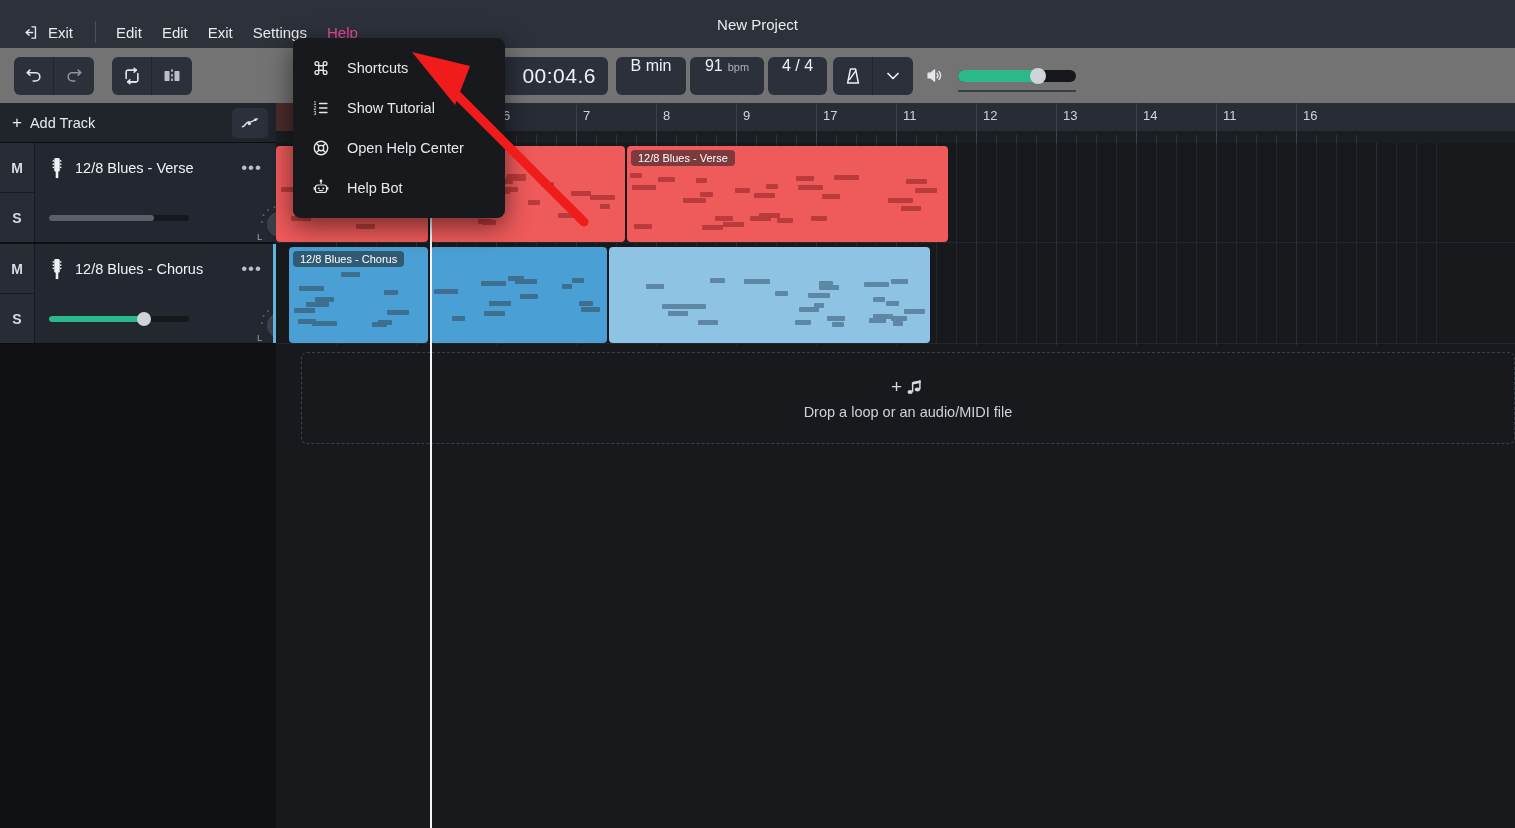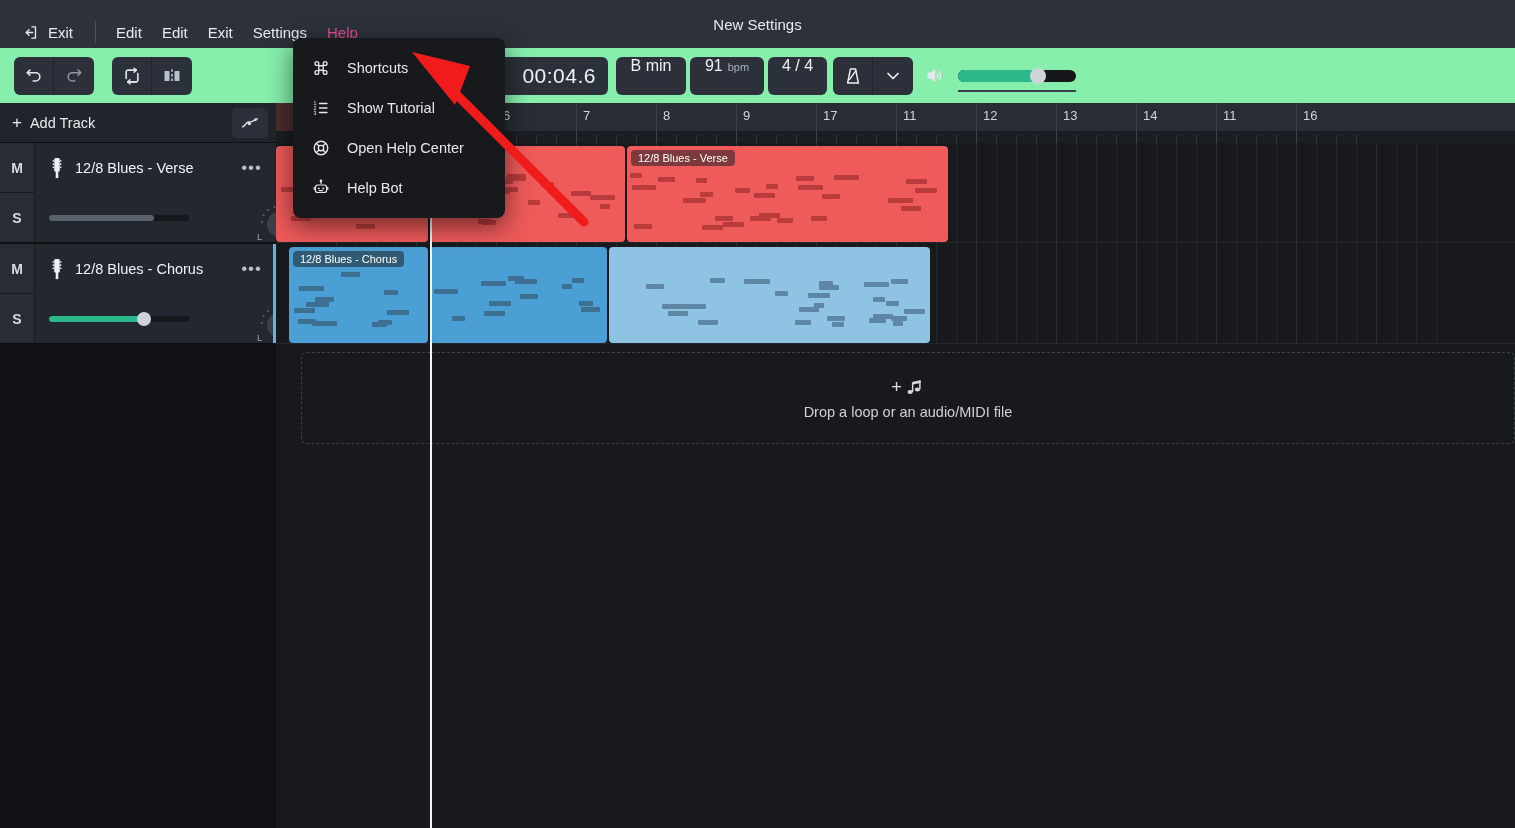--- a/index.html
+++ b/index.html
@@ -45,21 +45,21 @@
   .dd-item {
     display:flex; align-items:center; height:40px; padding:0 18px; gap:16px;
     font-size:14.5px; color:#e6e8eb;
   }
   .dd-item .dd-ico { width:20px; height:20px; display:flex; align-items:center; justify-content:center; flex:0 0 20px; }
   .dd-item .dd-ico svg { display:block; }
 
   
   .toolbar {
     position:absolute; left:0; top:48px; width:1515px; height:55px;
-    background:#86efac; display:flex; align-items:center;
+    background:#737373; display:flex; align-items:center;
   }
   .tb-group {
     display:flex; background:#2b303a; border-radius:6px; overflow:hidden;
     height:38px; align-items:stretch;
   }
   .tb-btn {
     width:40px; display:flex; align-items:center; justify-content:center;
     border-right:1px solid #20242b;
   }
   .tb-btn:last-child { border-right:none; }
@@ -208,21 +208,21 @@
       </span>
       <span>Exit</span>
     </div>
     <div class="menu-divider"></div>
     <div class="menu-item">Edit</div>
     <div class="menu-item">Edit</div>
     <div class="menu-item">Exit</div>
     <div class="menu-item">Settings</div>
     <div class="menu-item open">Help</div>
   </div>
-  <div class="project-title">New Settings</div>
+  <div class="project-title">New Project</div>
 
   <div class="toolbar">
     <div class="tb-group" style="margin-left:14px;">
       <div class="tb-btn">
         <svg width="20" height="20" viewBox="0 0 24 24" fill="none" stroke="#e1e5ea" stroke-width="1.9" stroke-linecap="round" stroke-linejoin="round">
           <path d="M4 8h10a5 5 0 0 1 0 10h-3"></path>
             <path d="M7 5L4 8l3 3"></path>
         </svg>
       </div>
       <div class="tb-btn">

